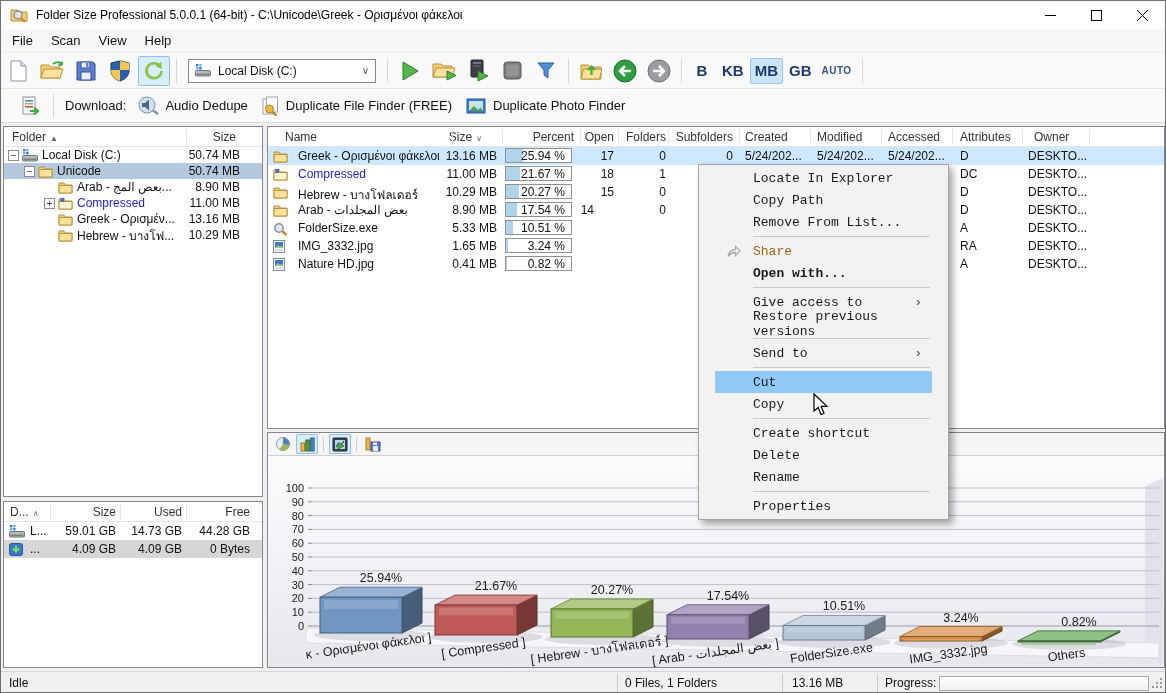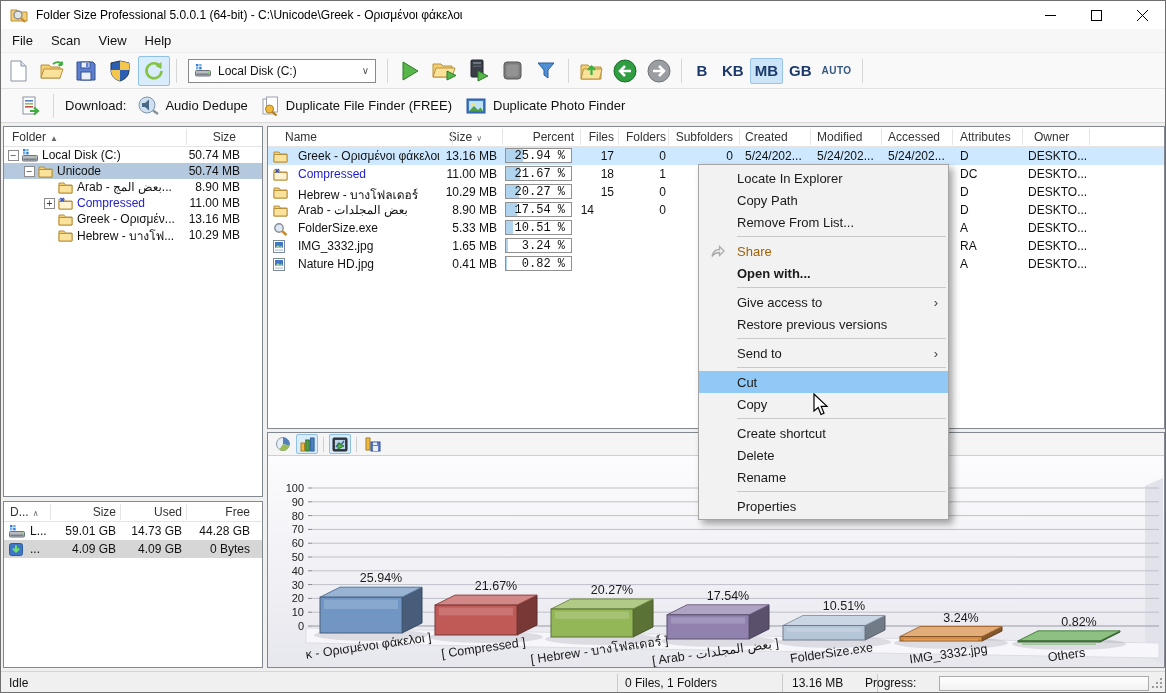--- a/index.html
+++ b/index.html
@@ -69,30 +69,30 @@
 
   
   .trow { position:relative; height:18px; }
   .trow.sel { background:#cde8ff; }
   .cell { position:absolute; top:2px; white-space:nowrap; overflow:hidden; font-size:12px; }
   .cell.r { text-align:right; }
   .name-ic { position:absolute; left:5px; top:2px; }
   .pct-box { position:absolute; left:237px; top:1px; width:67px; height:15px; border:1px solid #919191;
              background:#fff; }
   .pct-fill { position:absolute; left:0; top:0; bottom:0; background:#b0d3ee; }
-  .pct-txt { position:absolute; right:6px; top:0px; font-size:12px;font-family:Liberation Mono, monospace; }
+  .pct-txt { position:absolute; right:6px; top:0px; font-size:12px; }
 
   
   .drow { position:relative; height:18px; }
   .drow.sel { background:#d6d6d6; }
 
   
   .context-menu { position:absolute; left:697px; top:163px; width:251px; background:#f2f2f2;
                   border:1px solid #a5a5a5; box-shadow:4px 4px 7px rgba(0,0,0,.35); z-index:60;
-                  padding:2px 0; }
+                  padding:2px 16px;font-family:Liberation Mono, monospace; }
   .menu-row { position:relative; height:22px; display:flex; align-items:center; font-size:13px; color:#1a1a1a; }
   .menu-row .gut { width:38px; display:flex; align-items:center; justify-content:center; flex:none; }
   .menu-row .mlabel { flex:1; }
   .menu-row .sub { margin-right:10px; color:#444; font-size:13px; }
   .menu-row.hl { background:#90c8f6; }
   .menu-row.dis { color:#a16207; }
   .menu-row.bold { font-weight:bold; }
   .menu-sep { height:1px; background:#c9c9c9; margin:3px 2px 3px 38px; }
 
   
@@ -476,21 +476,21 @@
           <span class="cell r" style="left:184px;width:62px;">0 Bytes</span>
         </div>
       </div>
   </div>
 
   <div class="panel table-panel">
     <div class="hdr-row">
       <span class="hdr-cell" style="left:17px;">Name</span>
       <span class="hdr-cell" style="left:150px; width:64px; text-align:right;"><span>Size</span><span class="sort-glyph">∨</span></span>
       <span class="hdr-cell" style="left:236px; width:70px; text-align:right;">Percent</span>
-      <span class="hdr-cell" style="left:306px; width:40px; text-align:right;">Files</span>
+      <span class="hdr-cell" style="left:306px; width:40px; text-align:right;">Open</span>
       <span class="hdr-cell" style="left:352px; width:46px; text-align:right;">Folders</span>
       <span class="hdr-cell" style="left:402px; width:63px; text-align:right;">Subfolders</span>
       <span class="hdr-cell" style="left:477px;">Created</span>
       <span class="hdr-cell" style="left:549px;">Modified</span>
       <span class="hdr-cell" style="left:620px;">Accessed</span>
       <span class="hdr-cell" style="left:692px;">Attributes</span>
       <span class="hdr-cell" style="left:760px;margin-left:6px;">Owner</span>
       <span class="hdr-div" style="left:184px;"></span>
         <span class="hdr-div" style="left:234px;"></span>
         <span class="hdr-div" style="left:312px;"></span>
@@ -892,21 +892,21 @@
       </svg>
   </span>
 
   <div class="statusbar">
     <span class="sb-text" style="left:8px;">Idle</span>
     <span class="sb-sep" style="left:616px;"></span>
     <span class="sb-text" style="left:624px;">0 Files, 1 Folders</span>
     <span class="sb-sep" style="left:781px;"></span>
     <span class="sb-text" style="left:791px;">13.16 MB</span>
     <span class="sb-sep" style="left:876px;"></span>
-    <span class="sb-text" style="left:864px;text-align:right;">Progress:</span>
+    <span class="sb-text" style="left:884px;text-align:right;">Progress:</span>
     <div class="progress-track"></div>
     <span class="grip"><svg width="12" height="12">
           <g fill="#9b9b9b">
             <rect x="9" y="9" width="2" height="2"></rect>
             <rect x="5" y="9" width="2" height="2"></rect>
             <rect x="1" y="9" width="2" height="2"></rect>
             <rect x="9" y="5" width="2" height="2"></rect>
             <rect x="5" y="5" width="2" height="2"></rect>
             <rect x="9" y="1" width="2" height="2"></rect>
           </g>

